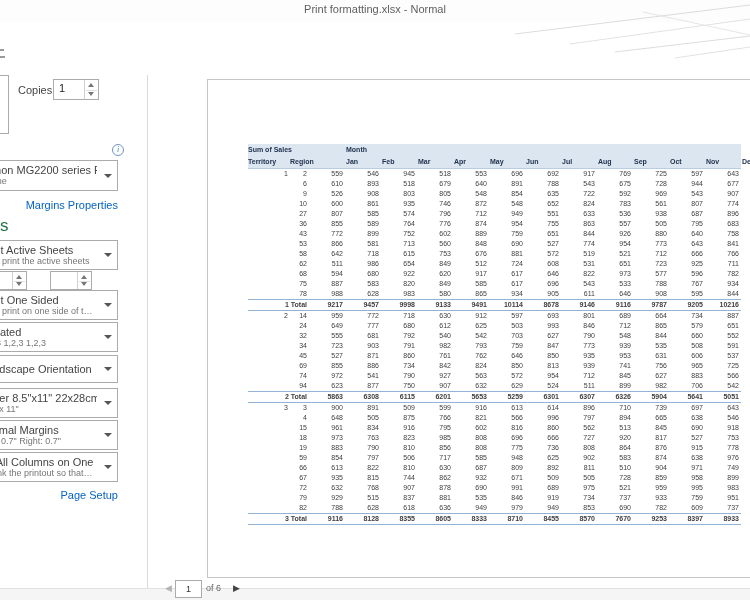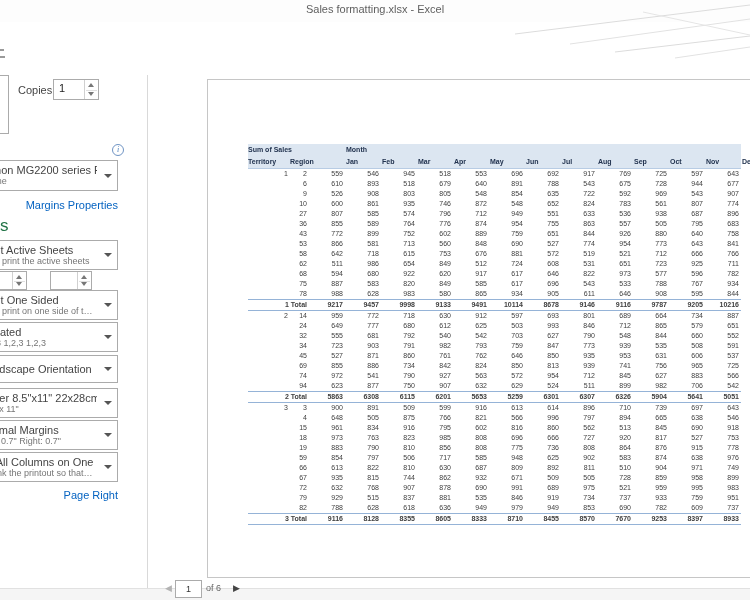--- a/index.html
+++ b/index.html
@@ -59,21 +59,21 @@
   .nav-prev{left:165px;top:580px;color:#b3b3b3;}
   .nav-next{left:233px;top:580px;color:#444;}
   .nav-pagebox{position:absolute;left:175px;top:580px;width:25px;height:16px;border:1px solid #ababab;background:#fff;
     font-size:9px;line-height:16px;text-align:center;color:#333;}
   .nav-of{position:absolute;left:206px;top:580px;font-size:9px;line-height:17px;color:#666;}
 </style>
 </head>
 <body>
 
 <div class="titlebar">
-  <div class="title">Sales formatting.xlsx - Excel</div>
+  <div class="title">Print formatting.xlsx - Normal</div>
   <svg class="decor" width="235" height="62" viewBox="0 0 235 62">
     <line x1="0" y1="34" x2="235" y2="5" stroke="#dcdcdc" stroke-width="1"></line>
     <line x1="55" y1="44" x2="235" y2="19" stroke="#e2e2e2" stroke-width="1"></line>
     <line x1="100" y1="52" x2="235" y2="36" stroke="#dcdcdc" stroke-width="1"></line>
     <line x1="128" y1="12" x2="235" y2="35" stroke="#e5e5e5" stroke-width="1"></line>
     <line x1="160" y1="58" x2="235" y2="47" stroke="#e2e2e2" stroke-width="1"></line>
   </svg>
 </div>
 <div class="ldash" style="left:0;top:49px;width:4px;height:2px;"></div>
 <div class="ldash" style="left:0;top:56px;width:5px;height:2px;"></div>
@@ -158,21 +158,21 @@
     <div class="dd-arrow"></div>
   </div>
 
   <div class="dd" style="top:452px;height:30px;">
     <div class="l1">Fit All Columns on One Page</div>
     <div class="l2">Shrink the printout so that it is one page wide</div>
     <div class="dd-arrow"></div>
   </div>
 
   <div class="link-row" style="top:485px;">
-    <a class="blue-link" href="#">Page Right</a>
+    <a class="blue-link" href="#">Page Setup</a>
   </div>
 </div>
 
 <div class="vsep"></div>
 
 <div id="page">
   <table class="pv" id="pv-table">
     <colgroup>
       <col class="c-terr">
         <col class="c-reg">

